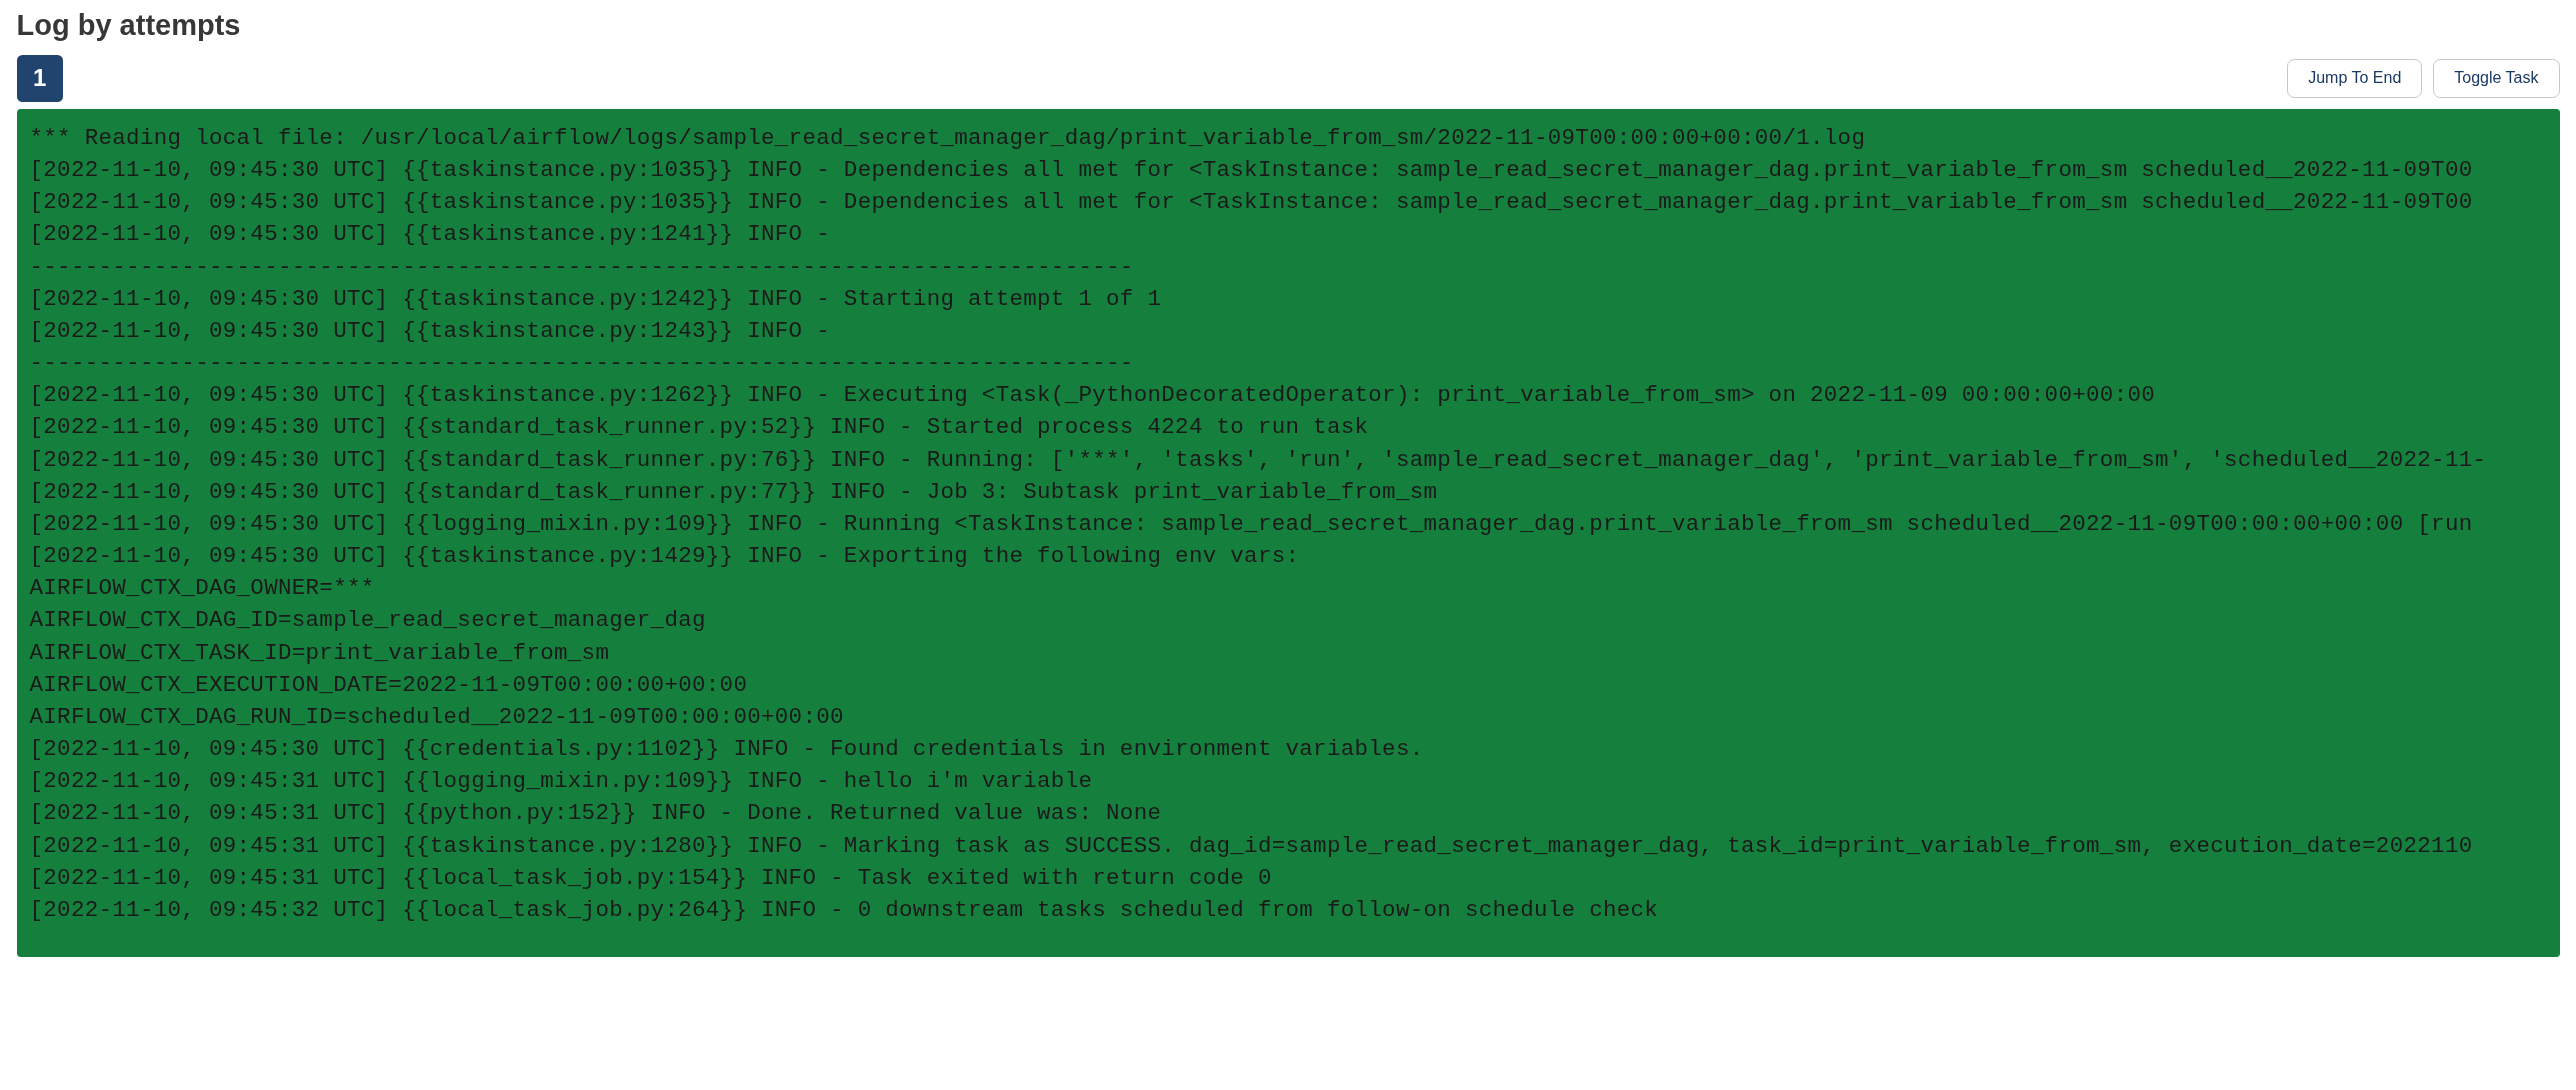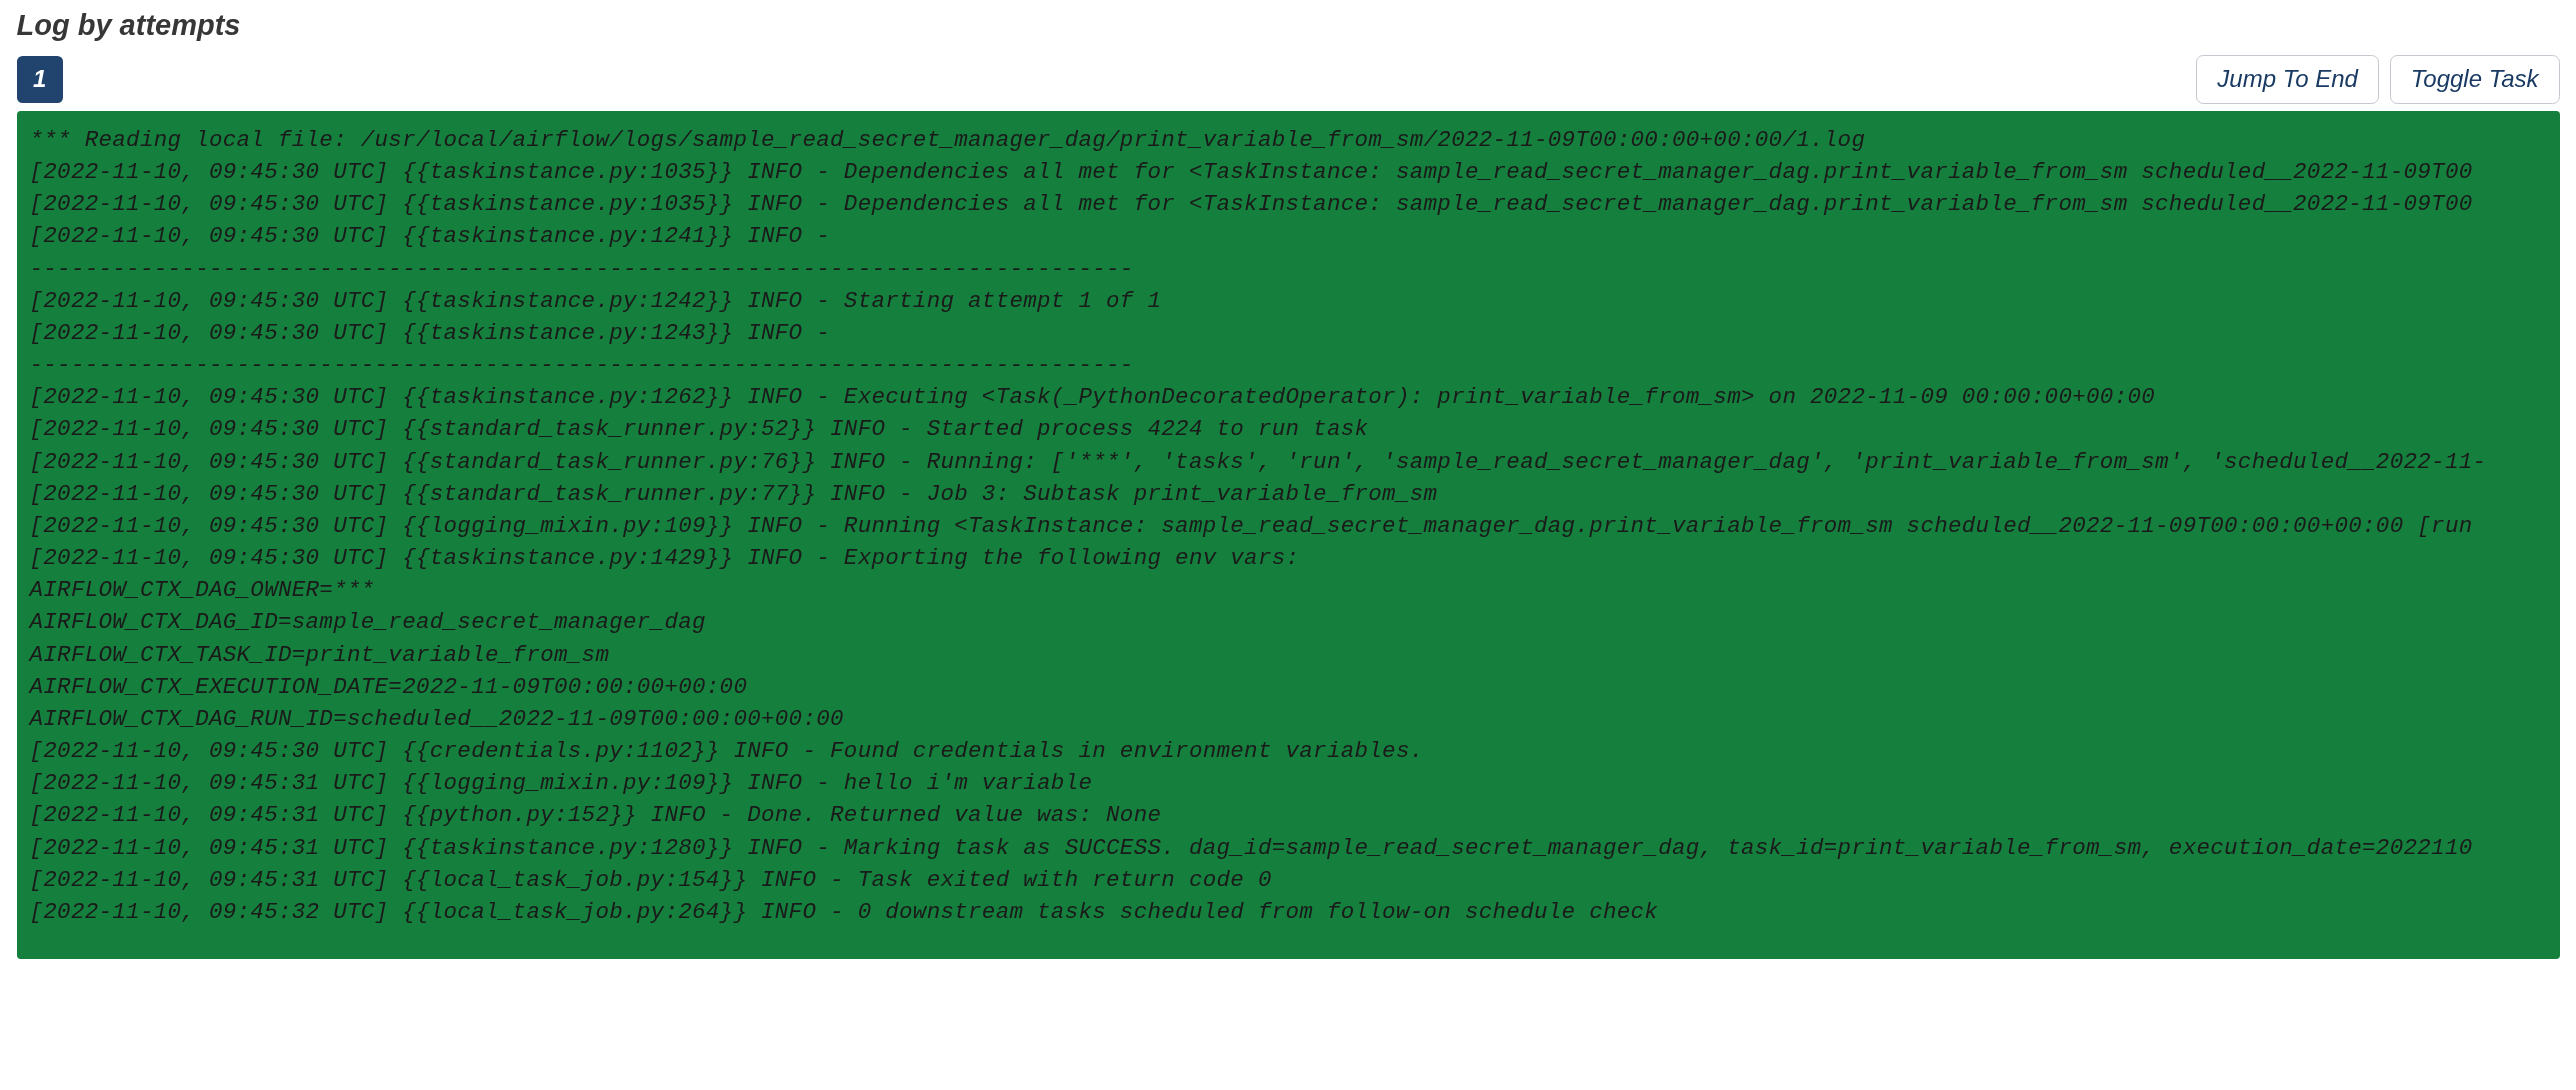--- a/index.html
+++ b/index.html
@@ -1,19 +1,18 @@
 <!DOCTYPE html>
 <html style="font-size:14.7px"><head>
   <meta charset="utf-8">
   <style>
     * {
       box-sizing: border-box;
       margin: 0;
       padding: 0;
-      font-style: italic;
     }
     body {
       font-family: -apple-system, BlinkMacSystemFont, "Segoe UI", Helvetica, Arial, sans-serif;
       background: #ffffff;
       padding: 9.2px 16.5px 18.3px 16.5px;
     }
     .page-title {
       font-size: 29px;
       font-weight: 700;
       color: #373737;
@@ -43,21 +42,21 @@
     }
     .right-buttons {
       display: flex;
       gap: 11px;
     }
     .outline-btn {
       background: #ffffff;
       color: #1a3a63;
       border: 1.8px solid #c3c8cf;
       border-radius: 7.3px;
-      font-size: 24px;
+      font-size: 16px;
       font-weight: 500;
       padding: 9.2px 20px;
       cursor: pointer;
     }
     .log-container {
       background: #15803d;
       border-radius: 3.7px;
       padding: 13px 13px 9.2px 13px;
       overflow-x: auto;
       overflow-y: hidden;

